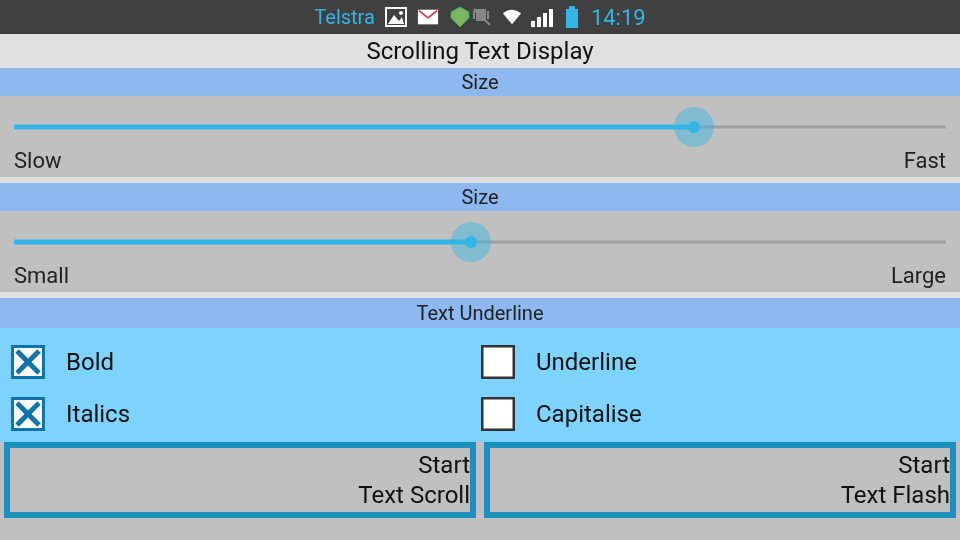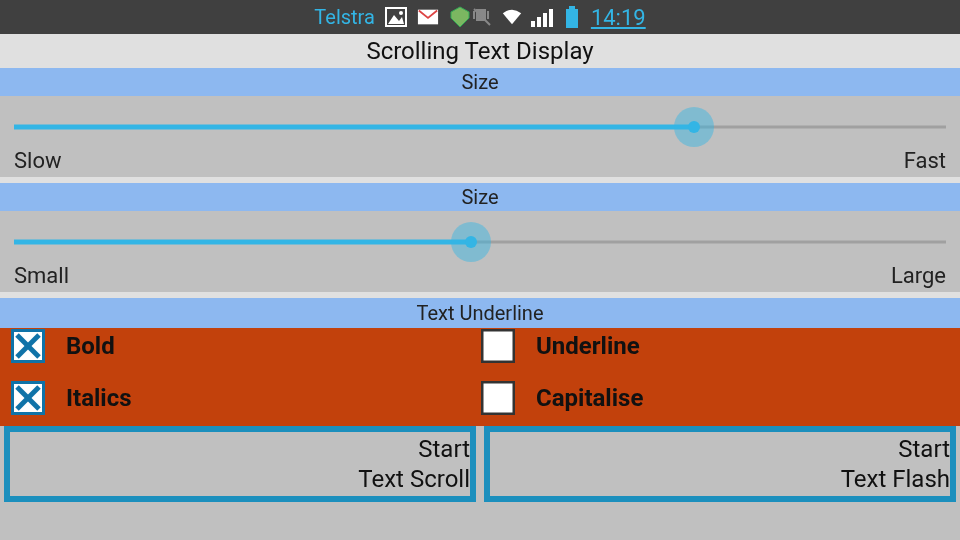--- a/index.html
+++ b/index.html
@@ -2,21 +2,21 @@
 <html><head>
 <meta charset="utf-8">
 <style>
   * { box-sizing: border-box; margin: 0; padding: 0; }
   html, body { width: 960px; height: 540px; overflow: hidden; font-family: Roboto, Arial, sans-serif; background: #c0c0c0; }
   
   
   .status-bar { width: 100%; height: 34px; background: #404040; display: flex; align-items: center; justify-content: center; padding: 0 8px; color: #33b5e5; font-size: 20px; }
   .status-left { display: flex; align-items: center; gap: 10px; }
   .status-right { display: flex; align-items: center; gap: 8px; color: #fff; }
-  .status-right .time { color: #33b5e5; font-size: 22px; text-decoration: underline; }
+  .status-right .time { color: #33b5e5; font-size: 22px; }
   .sb-icon { width: 22px; height: 22px; display: flex; align-items: center; justify-content: center; }
   .sb-icon svg { display: block; }
   
   
   .title { width: 100%; height: 34px; background: #e0e0e0; display: flex; align-items: center; justify-content: center; font-size: 24px; color: #111; }
   
   
   .section-header { width: 100%; height: 28px; background: #8db8f0; display: flex; align-items: center; justify-content: center; font-size: 20px; color: #222; }
   .section-header.tall { height: 30px; }
   
@@ -25,21 +25,21 @@
   .slider-track-wrap { position: relative; height: 50px; display: flex; align-items: center; }
   .slider-track { position: absolute; left: 0; right: 0; height: 3px; background: #a0a0a0; top: 50%; transform: translateY(-50%); }
   .slider-fill { position: absolute; left: 0; height: 5px; background: #33b5e5; top: 50%; transform: translateY(-50%); }
   .slider-thumb { position: absolute; width: 40px; height: 40px; border-radius: 50%; background: rgba(51,181,229,0.45); top: 50%; transform: translate(-50%, -50%); display: flex; align-items: center; justify-content: center; }
   .slider-thumb::after { content: ""; width: 12px; height: 12px; border-radius: 50%; background: #33b5e5; }
   .slider-labels { display: flex; justify-content: space-between; font-size: 22px; color: #222; margin-top: -4px; }
   
   .gap { height: 6px; background: #e0e0e0; }
   
   
-  .decoration-body { background: #c2410c; padding: 0 10px 10px 10px; font-weight: bold; }
+  .decoration-body { background: #7dd3fc; padding: 16px 10px 10px 10px; }
   .deco-grid { display: grid; grid-template-columns: 1fr 1fr; row-gap: 16px; }
   .check-row { display: flex; align-items: center; gap: 20px; }
   .checkbox { width: 36px; height: 36px; display: flex; align-items: center; justify-content: center; }
   .check-label { font-size: 24px; color: #111; }
   
   
   .button-row { display: flex; gap: 8px; padding: 0 4px 4px 4px; background: #c0c0c0; }
   .big-btn { flex: 1; height: 76px; background: #c0c0c0; border: 6px solid #1b8fbd; display: flex; flex-direction: column; align-items: flex-end; justify-content: center; font-size: 24px; color: #111; line-height: 1.25; cursor: pointer; }
 </style>
 </head>

